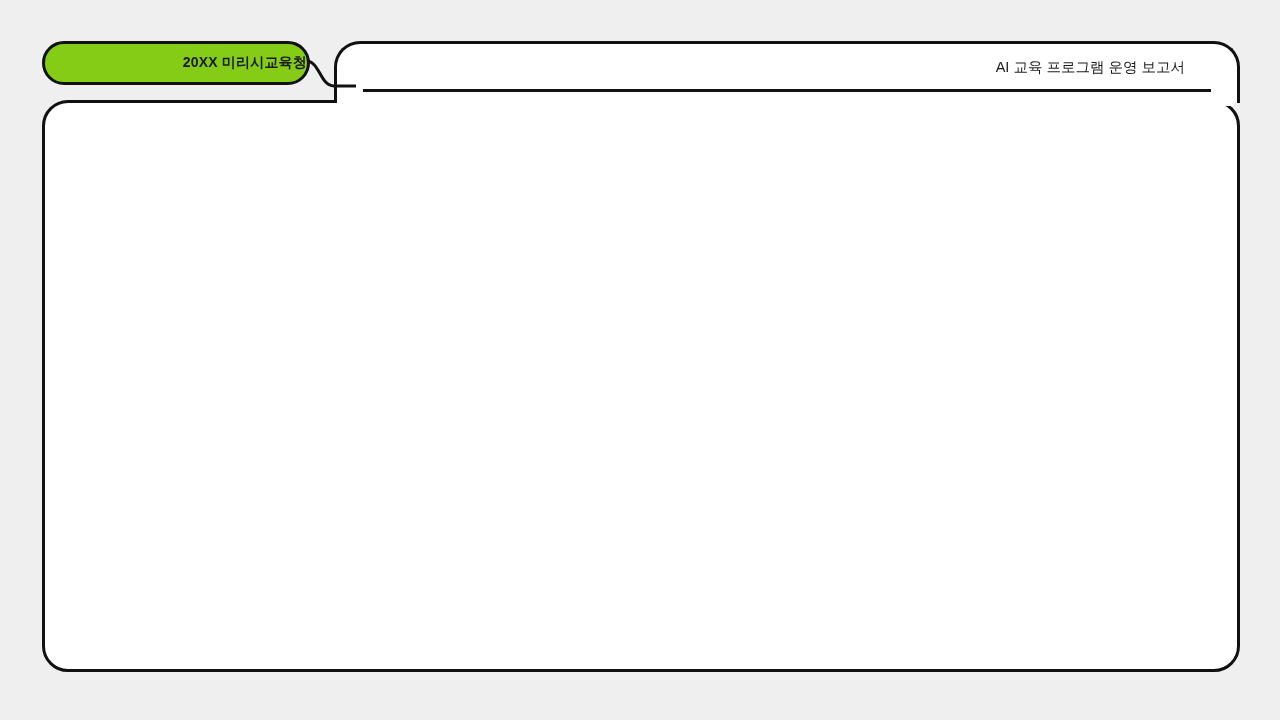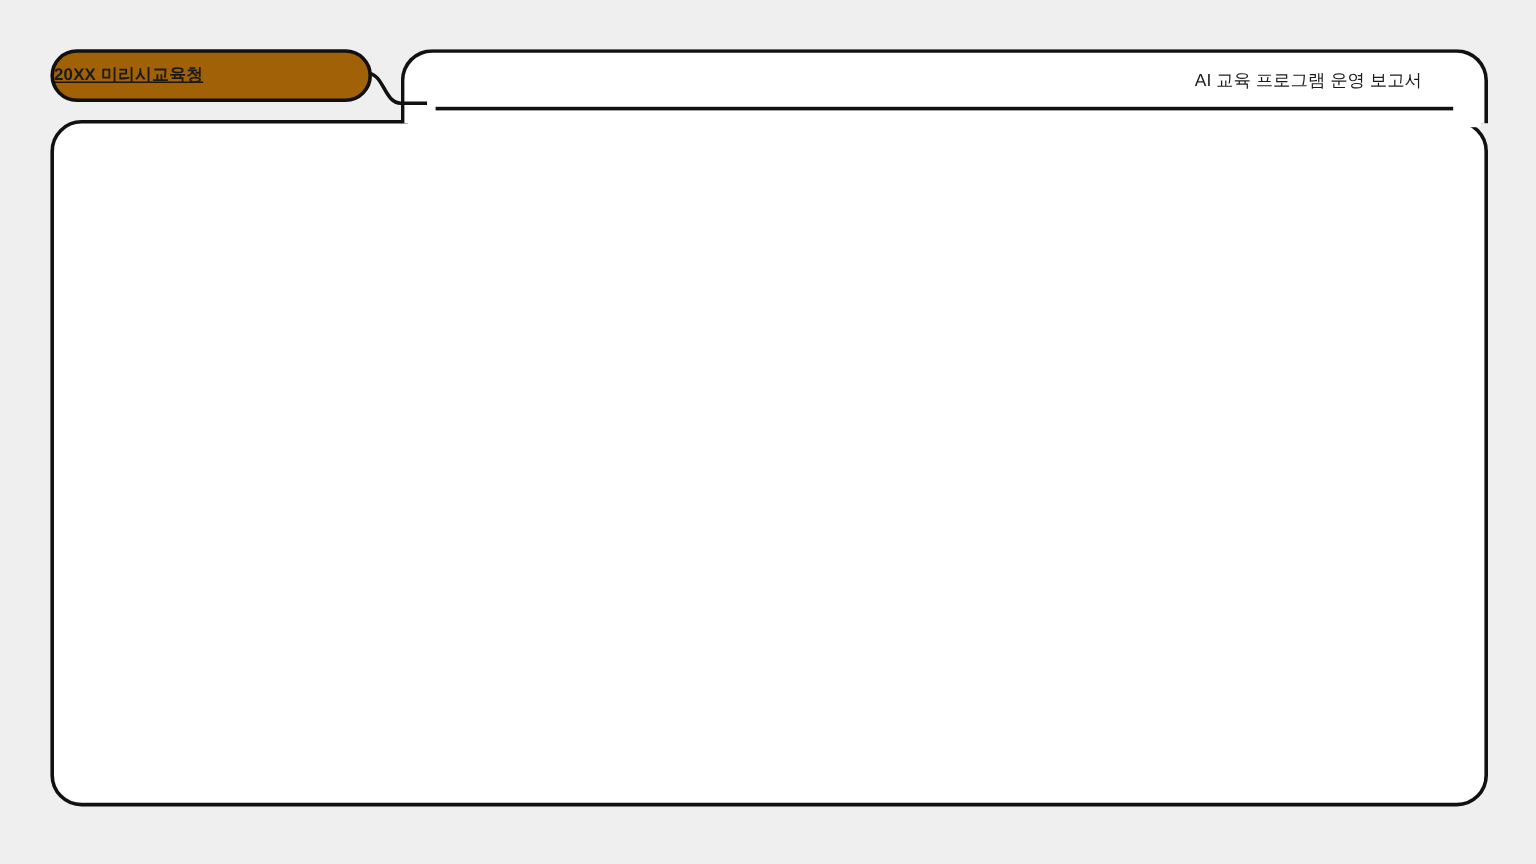--- a/index.html
+++ b/index.html
@@ -10,26 +10,25 @@
     overflow: hidden;
   }
 
   .slide { position: relative; width: 1280px; height: 720px; background: #efefef; }
 
   
   .header-tag {
     position: absolute;
     left: 42px; top: 41px;
     width: 268px; height: 44px;
-    background: #a16207;
+    background: #84cc16;
     border: 3px solid #111;
     border-radius: 22px;
-    display: flex; align-items: center; justify-content: flex-start;
+    display: flex; align-items: center; justify-content: flex-end;
     z-index: 6;
-    text-decoration: underline;
   }
   .header-tag-label {
     font-size: 14px; font-weight: 700; color: #1a1a1a;
     letter-spacing: .2px; white-space: nowrap;
   }
 
   
   .header-panel {
     position: absolute;
     left: 334px; top: 41px;

